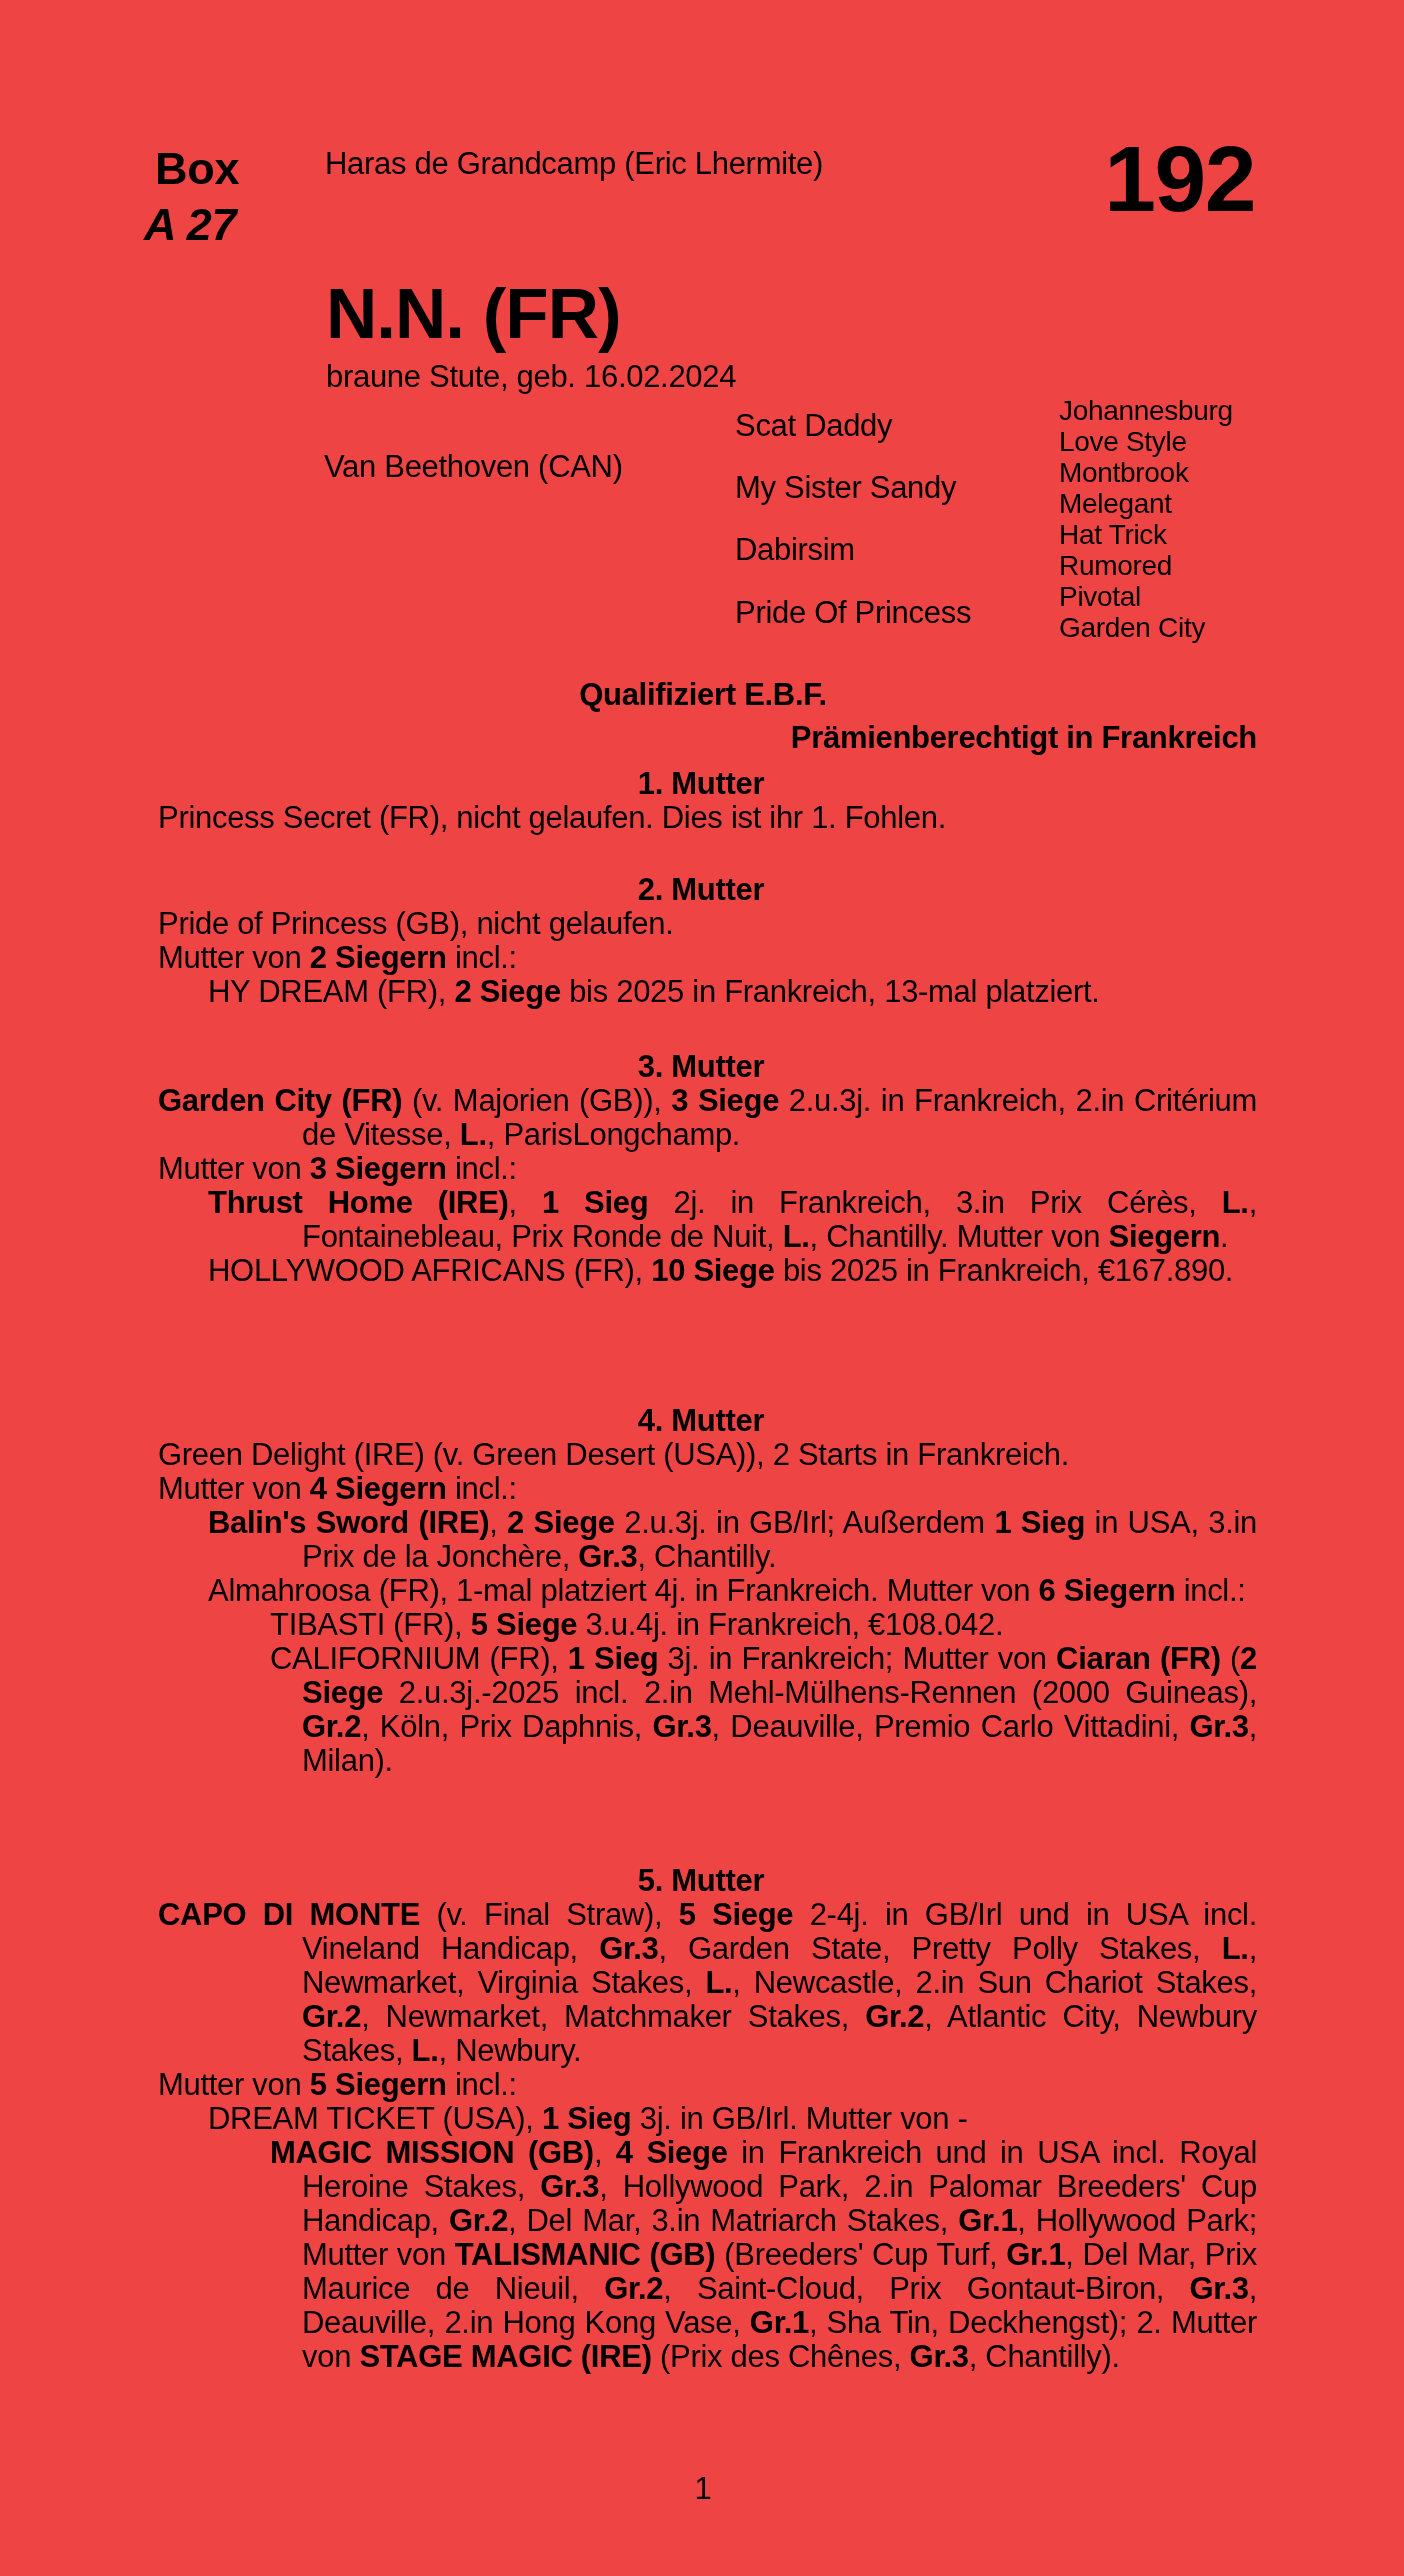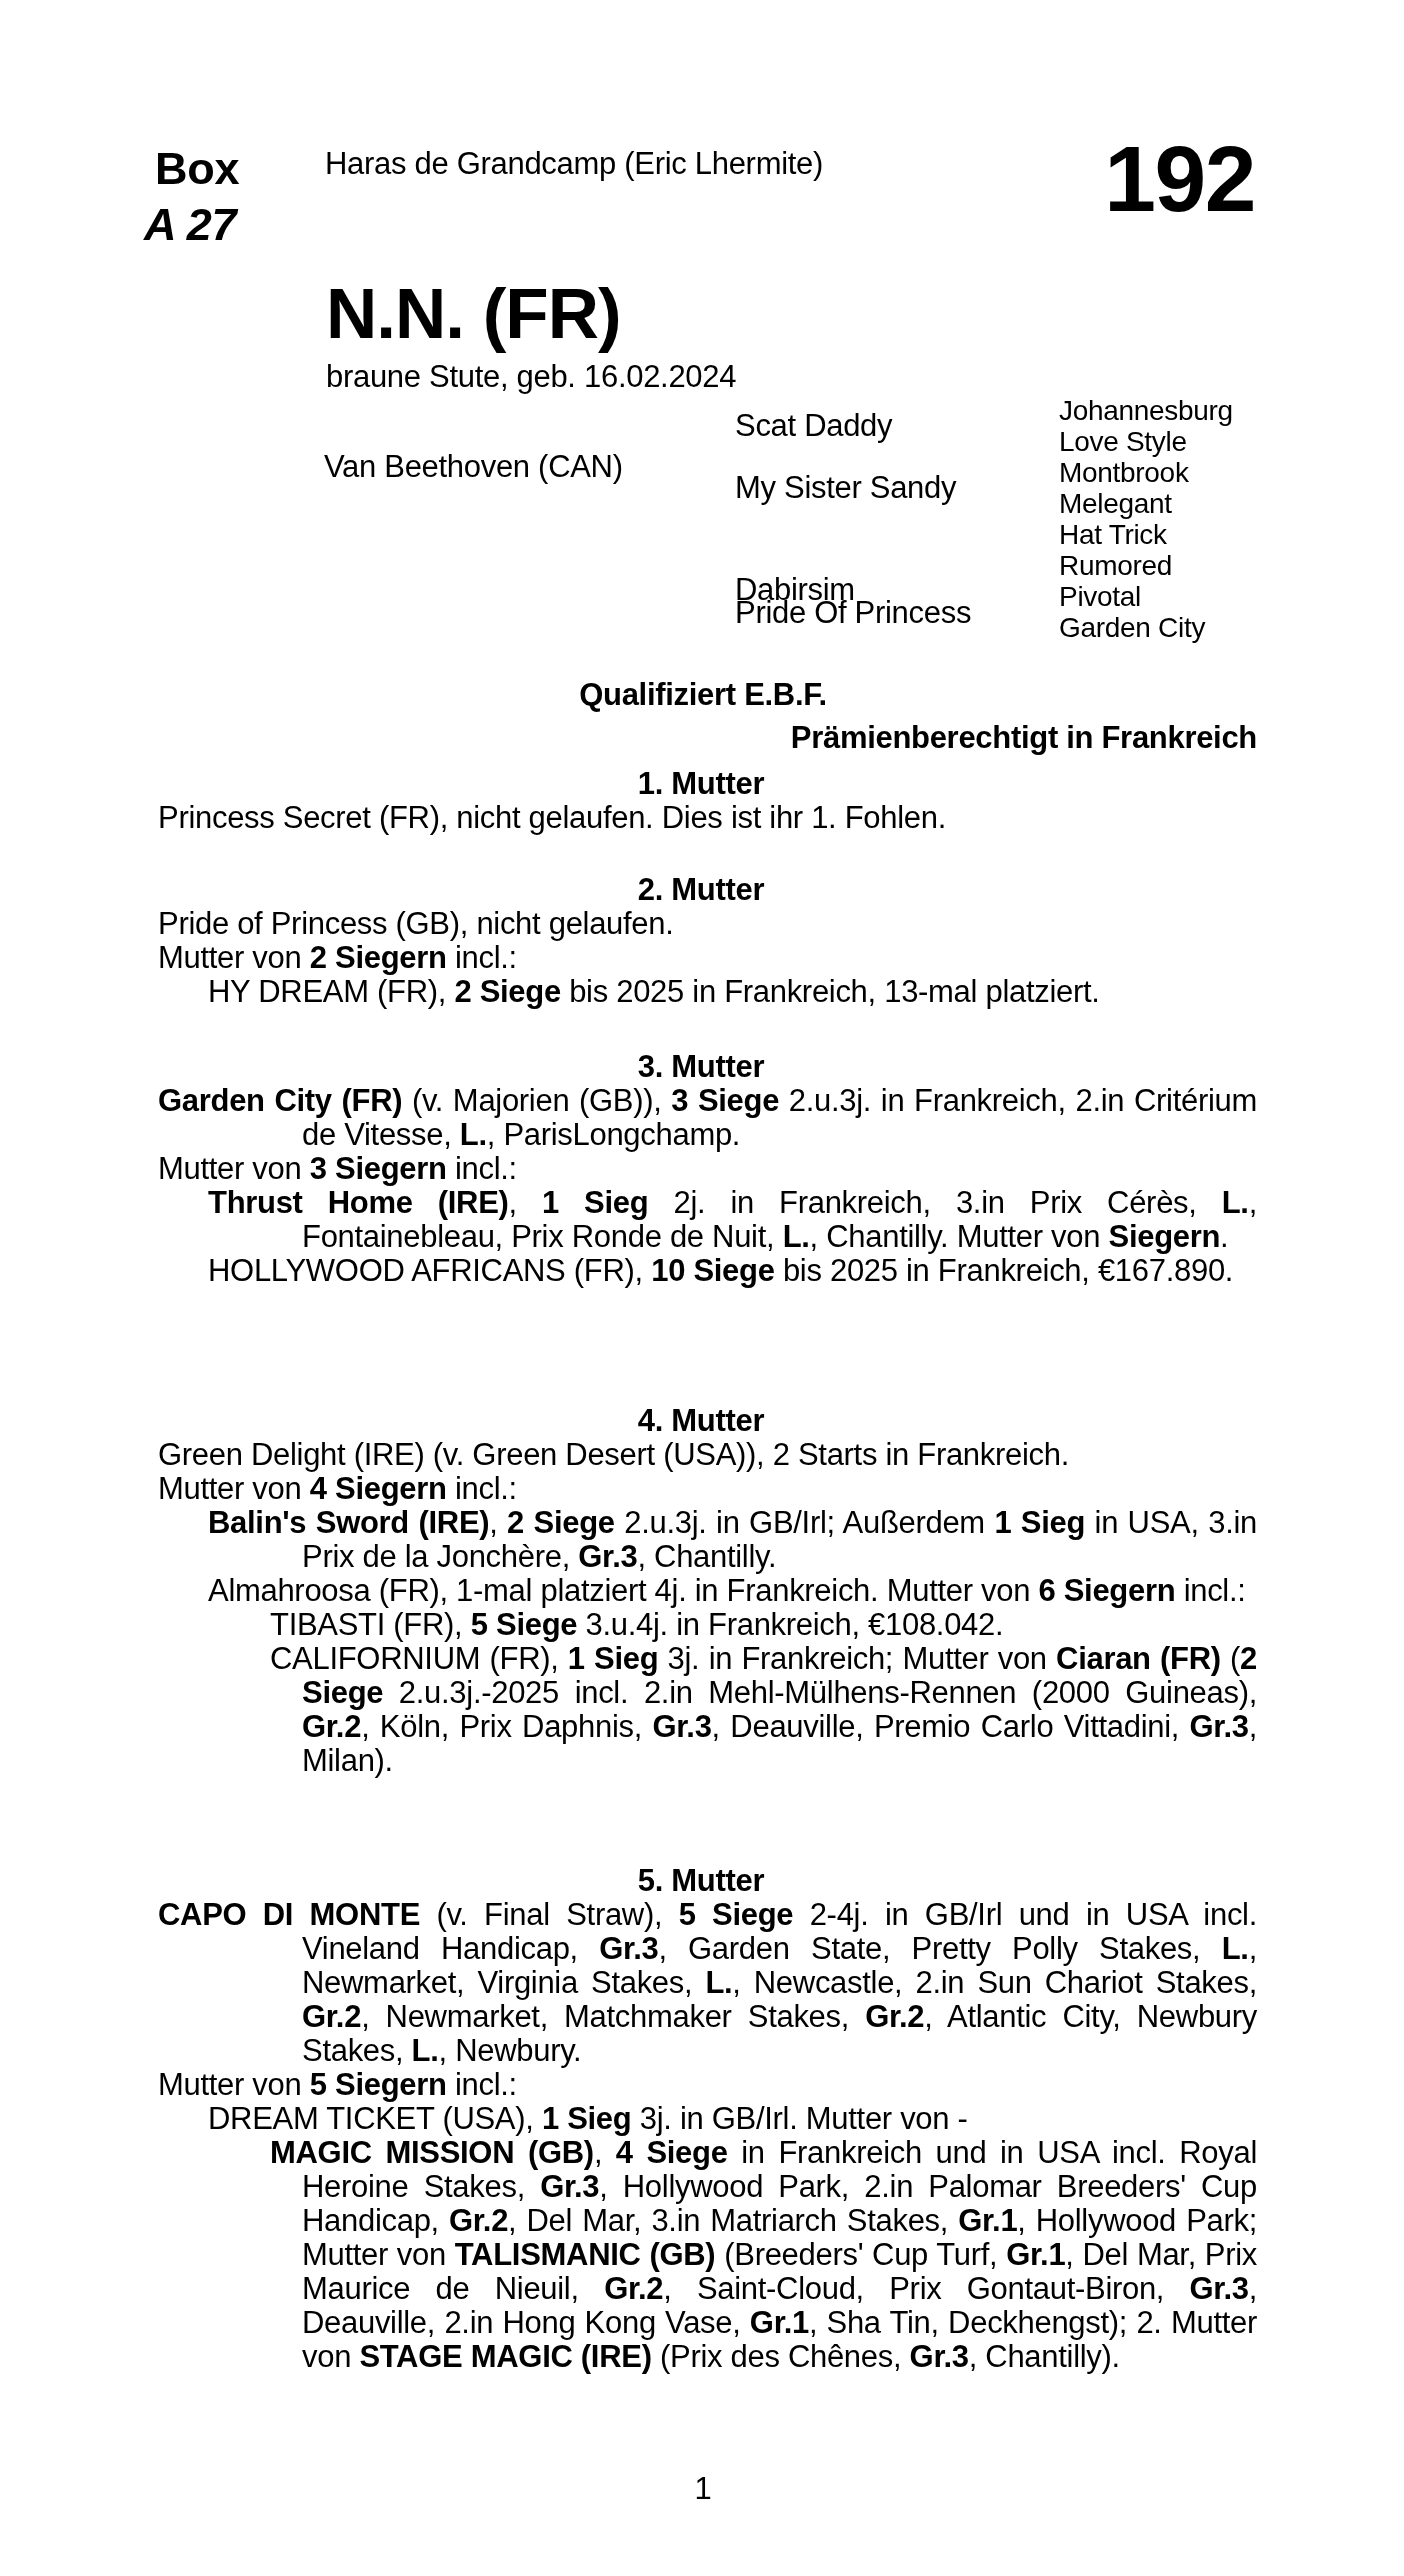--- a/index.html
+++ b/index.html
@@ -1,20 +1,20 @@
 <!DOCTYPE html>
 <html style="font-size:8.2px"><head>
 <meta charset="utf-8">
 <style>
   * { margin:0; padding:0; box-sizing:border-box; }
   html,body { background:#888; }
   .page {
     position:relative;
     width:1404px; height:2576px;
-    background:#ffffff;
+    background:#ef4444;
     color:#000000;
     font-family:"Liberation Sans","DejaVu Sans",sans-serif;
     letter-spacing:-0.3px;
   }
   .abs { position:absolute; }
 
   
   .box-label   { left:155px;  top:146px;  font-size:45px; font-weight:bold; line-height:1; }
   .box-number  { left:144px;  top:202px;  font-size:45px; font-weight:bold; line-height:1;font-style:italic; }
   .consignor   { left:325px;  top:148px;  font-size:31px; line-height:1; }
@@ -23,21 +23,21 @@
   
   .horse-name  { left:326px;  top:278px;  font-size:71px; font-weight:bold; line-height:1; letter-spacing:-1px; }
   .horse-desc  { left:326px;  top:361px;  font-size:31px; line-height:1; }
 
   
   .ped { font-size:31px; line-height:33px; }
   .ped-sire    { left:324px;  top:450px; }
   .ped-dam     { left:324px;  top:584px; }
   .g2-1 { left:735px; top:409px; }
   .g2-2 { left:735px; top:471px; }
-  .g2-3 { left:735px; top:533px;margin-top:40px; }
+  .g2-3 { left:735px; top:533px; }
   .g2-4 { left:735px; top:596px; }
   .gen3 { left:1059px; top:395px; font-size:28px; line-height:31px; }
 
   
   .quali { left:149px; width:1108px; text-align:center; font-size:31px; font-weight:bold; line-height:1; }
   .quali-1 { top:679px; }
   .quali-2 { top:722px;text-align:right; }
 
   
   .section { position:absolute; left:149px; width:1108px; font-size:31px; line-height:34px; }

